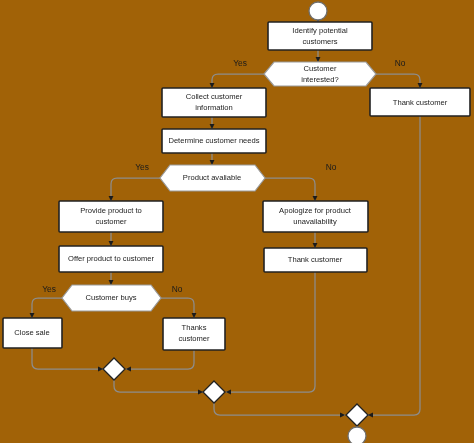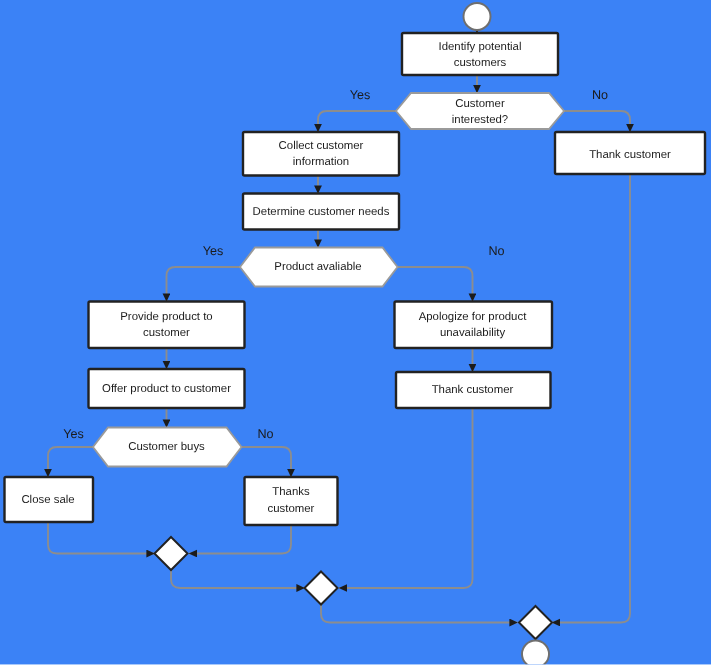--- a/index.html
+++ b/index.html
@@ -7,21 +7,21 @@
     padding: 0;
     background: #ffffff;
   }
   body {
     font-family: "Liberation Sans", sans-serif;
   }
   #canvas {
     position: relative;
     width: 474px;
     height: 443px;
-    background: #3b82f6;
+    background: #a16207;
     overflow: hidden;
   }
   #flow-svg {
     position: absolute;
     left: 0;
     top: 0;
     width: 474px;
     height: 443px;
   }
   .node-box {

